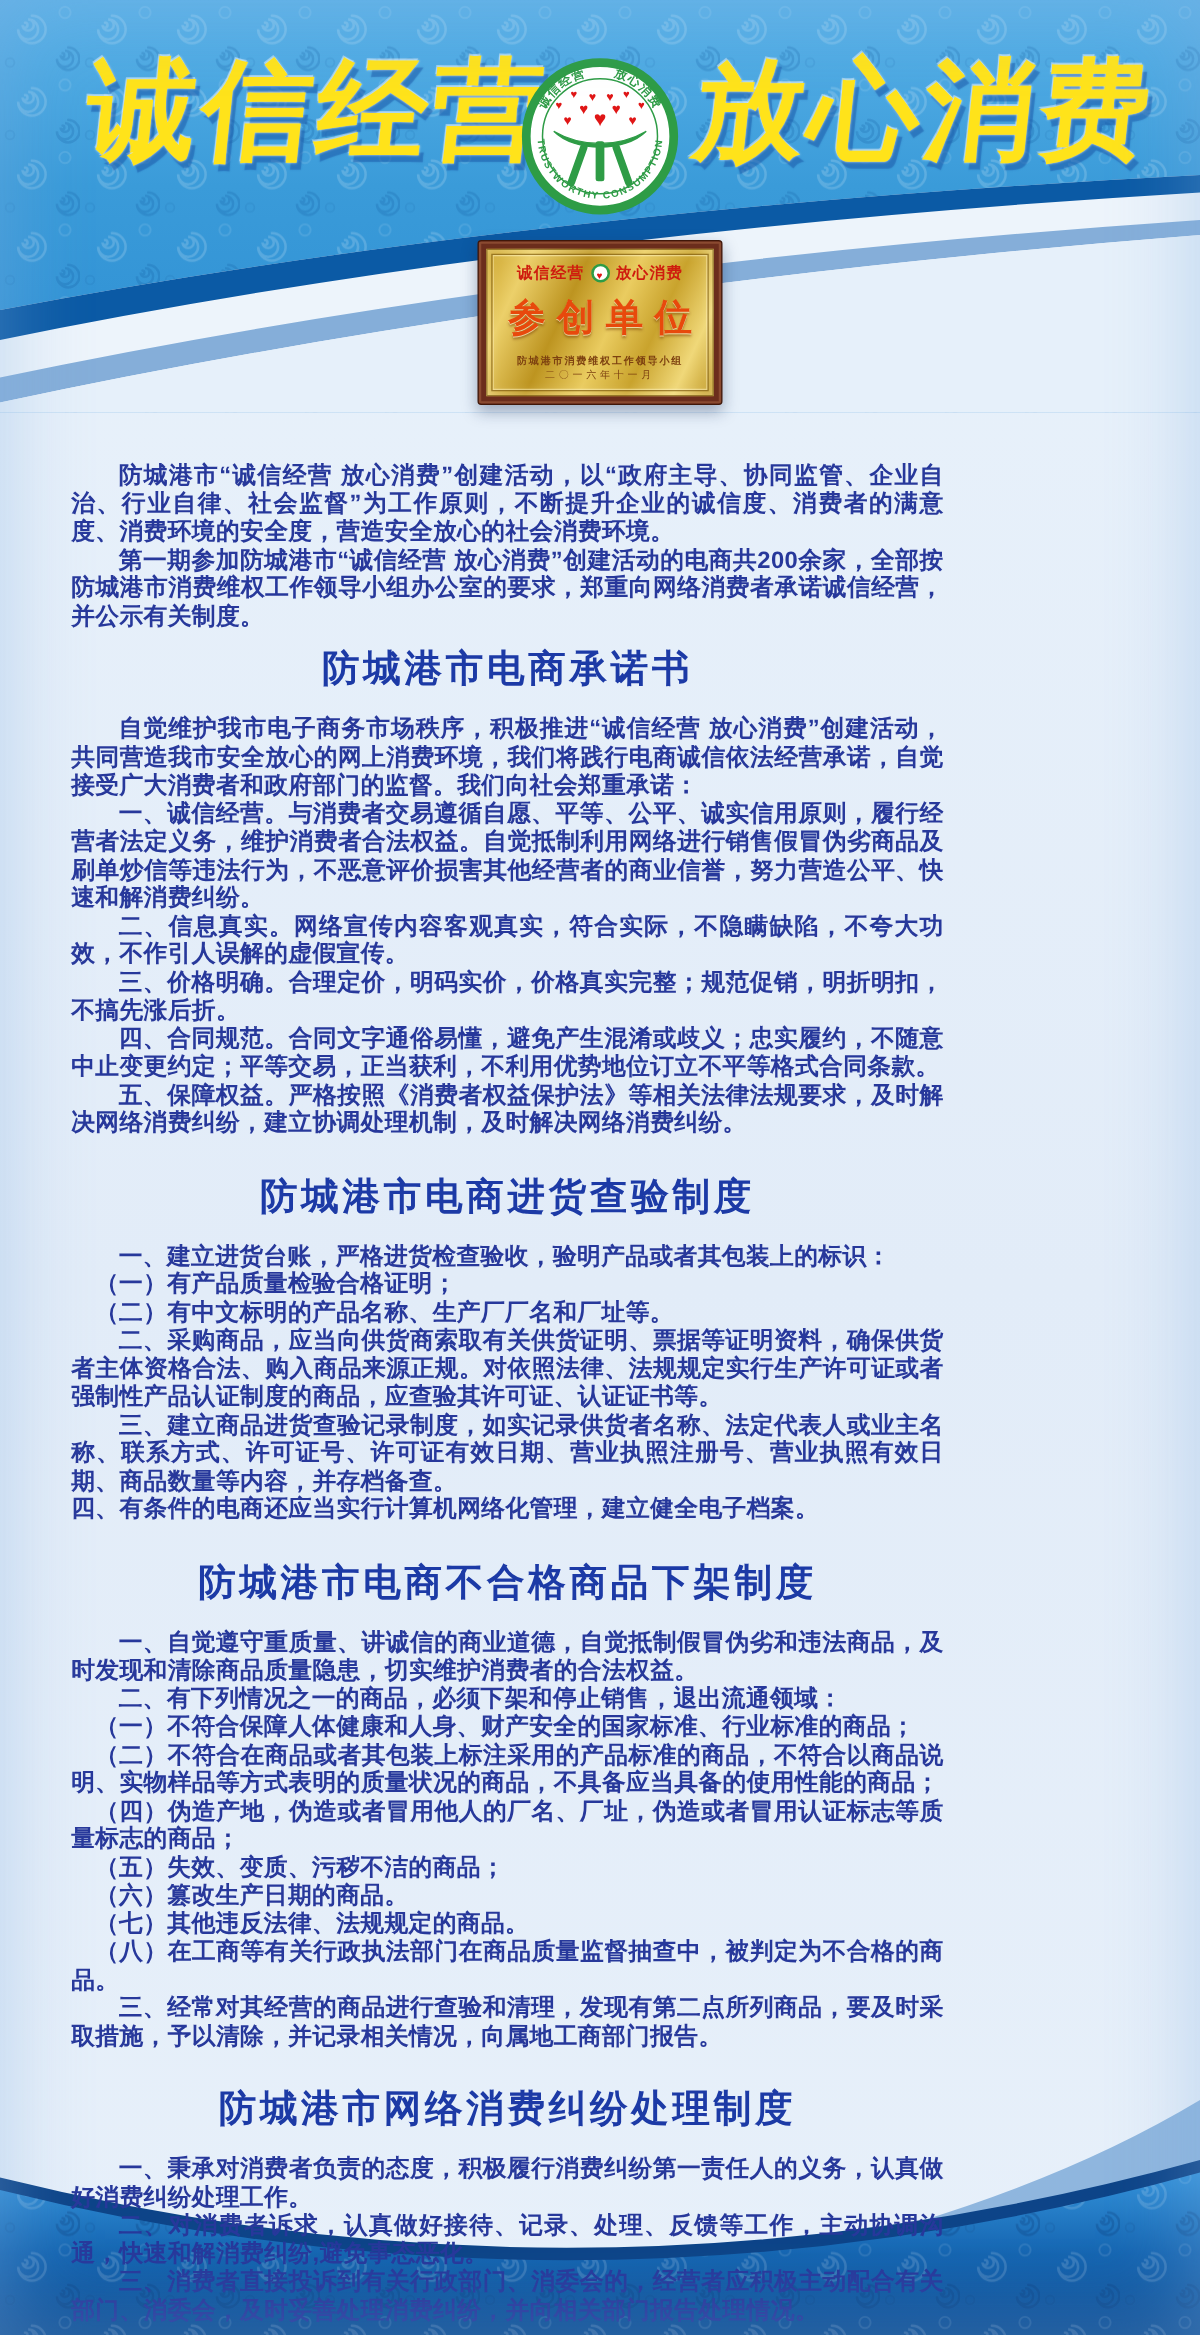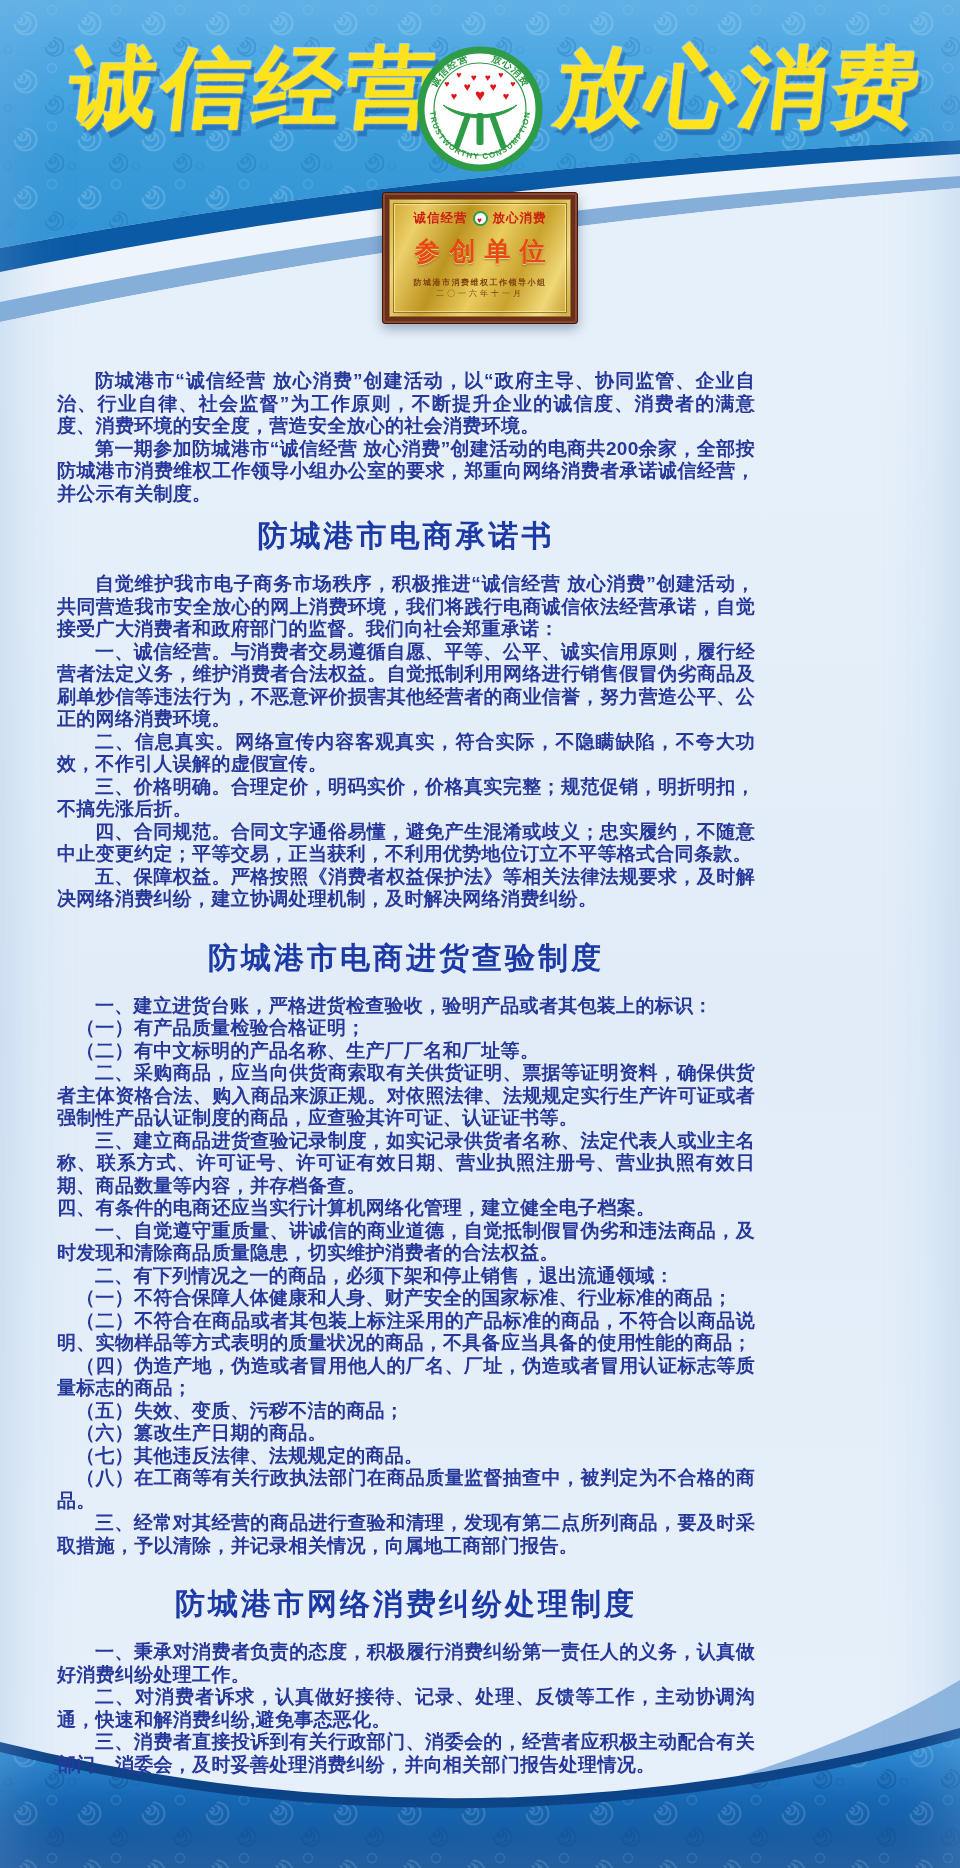--- a/index.html
+++ b/index.html
@@ -45,21 +45,21 @@
     content:"";position:absolute;inset:4px;border:1px solid rgba(120,85,10,.65);
     box-shadow:inset 0 0 0 1px rgba(255,243,190,.55);pointer-events:none;
   }
   .plaque-row1{display:flex;align-items:center;gap:5px;margin-top:11px;
     font-size:12.5px;font-weight:800;color:#cf1d0e;letter-spacing:1px;white-space:nowrap;}
   .plaque-mini{
     width:15px;height:15px;border-radius:50%;background:#fff;border:2px solid #2e9c46;
     font-size:8px;line-height:15px;text-align:center;color:#e01616;box-sizing:border-box;
   }
   .plaque-title{
-    margin-top:7px;font-size:26px;font-weight:900;color:#e8490c;letter-spacing:9px;
+    margin-top:7px;font-size:30px;font-weight:900;color:#e8490c;letter-spacing:9px;
     text-indent:9px;white-space:nowrap;
     text-shadow:0 1px 0 rgba(255,250,210,.7), 0 2px 2px rgba(110,50,0,.45);
   }
   .plaque-issuer{margin-top:8px;font-size:8px;font-weight:700;color:#7d4110;letter-spacing:1.5px;line-height:11px;white-space:nowrap;}
   .plaque-date{font-size:8px;font-weight:400;color:#7d4110;letter-spacing:3px;line-height:11px;white-space:nowrap;}
   
   .content{
     position:absolute;left:0;top:332px;width:812px;box-sizing:border-box;
     padding:38px 57px 0 57px;z-index:5;
     color:#27389b;font-size:19px;line-height:22.5px;font-weight:600;
@@ -152,34 +152,35 @@
       <div class="plaque-date">二〇一六年十一月</div>
     </div>
   </div>
 
   <div class="content">
     <p>防城港市“诚信经营  放心消费”创建活动，以“政府主导、协同监管、企业自治、行业自律、社会监督”为工作原则，不断提升企业的诚信度、消费者的满意度、消费环境的安全度，营造安全放心的社会消费环境。</p>
     <p>第一期参加防城港市“诚信经营  放心消费”创建活动的电商共200余家，全部按防城港市消费维权工作领导小组办公室的要求，郑重向网络消费者承诺诚信经营，并公示有关制度。</p>
 
     <h2 class="section-title first">防城港市电商承诺书</h2>
     <p>自觉维护我市电子商务市场秩序，积极推进“诚信经营  放心消费”创建活动，共同营造我市安全放心的网上消费环境，我们将践行电商诚信依法经营承诺，自觉接受广大消费者和政府部门的监督。我们向社会郑重承诺：</p>
-    <p>一、诚信经营。与消费者交易遵循自愿、平等、公平、诚实信用原则，履行经营者法定义务，维护消费者合法权益。自觉抵制利用网络进行销售假冒伪劣商品及刷单炒信等违法行为，不恶意评价损害其他经营者的商业信誉，努力营造公平、公正的网络消费环境。</p>
+    <p>一、诚信经营。与消费者交易遵循自愿、平等、公平、诚实信用原则，履行经营者法定义务，维护消费者合法权益。自觉抵制利用网络进行销售假冒伪劣商品及刷单炒信等违法行为，不恶意评价损害其他经营者的商业信誉，努力营造公平、快速和解消费纠纷。</p>
     <p>二、信息真实。网络宣传内容客观真实，符合实际，不隐瞒缺陷，不夸大功效，不作引人误解的虚假宣传。</p>
     <p>三、价格明确。合理定价，明码实价，价格真实完整；规范促销，明折明扣，不搞先涨后折。</p>
     <p>四、合同规范。合同文字通俗易懂，避免产生混淆或歧义；忠实履约，不随意中止变更约定；平等交易，正当获利，不利用优势地位订立不平等格式合同条款。</p>
     <p>五、保障权益。严格按照《消费者权益保护法》等相关法律法规要求，及时解决网络消费纠纷，建立协调处理机制，及时解决网络消费纠纷。</p>
 
     <h2 class="section-title">防城港市电商进货查验制度</h2>
     <p>一、建立进货台账，严格进货检查验收，验明产品或者其包装上的标识：</p>
     <p class="sub">（一）有产品质量检验合格证明；</p>
     <p class="sub">（二）有中文标明的产品名称、生产厂厂名和厂址等。</p>
     <p>二、采购商品，应当向供货商索取有关供货证明、票据等证明资料，确保供货者主体资格合法、购入商品来源正规。对依照法律、法规规定实行生产许可证或者强制性产品认证制度的商品，应查验其许可证、认证证书等。</p>
     <p>三、建立商品进货查验记录制度，如实记录供货者名称、法定代表人或业主名称、联系方式、许可证号、许可证有效日期、营业执照注册号、营业执照有效日期、商品数量等内容，并存档备查。</p>
     <p class="flush">四、有条件的电商还应当实行计算机网络化管理，建立健全电子档案。</p>
 
+    <h2 class="section-title">防城港市电商不合格商品下架制度</h2>
     <p>一、自觉遵守重质量、讲诚信的商业道德，自觉抵制假冒伪劣和违法商品，及时发现和清除商品质量隐患，切实维护消费者的合法权益。</p>
     <p>二、有下列情况之一的商品，必须下架和停止销售，退出流通领域：</p>
     <p class="sub">（一）不符合保障人体健康和人身、财产安全的国家标准、行业标准的商品；</p>
     <p class="sub">（二）不符合在商品或者其包装上标注采用的产品标准的商品，不符合以商品说明、实物样品等方式表明的质量状况的商品，不具备应当具备的使用性能的商品；</p>
     <p class="sub">（四）伪造产地，伪造或者冒用他人的厂名、厂址，伪造或者冒用认证标志等质量标志的商品；</p>
     <p class="sub">（五）失效、变质、污秽不洁的商品；</p>
     <p class="sub">（六）篡改生产日期的商品。</p>
     <p class="sub">（七）其他违反法律、法规规定的商品。</p>
     <p class="sub">（八）在工商等有关行政执法部门在商品质量监督抽查中，被判定为不合格的商品。</p>
     <p>三、经常对其经营的商品进行查验和清理，发现有第二点所列商品，要及时采取措施，予以清除，并记录相关情况，向属地工商部门报告。</p>

